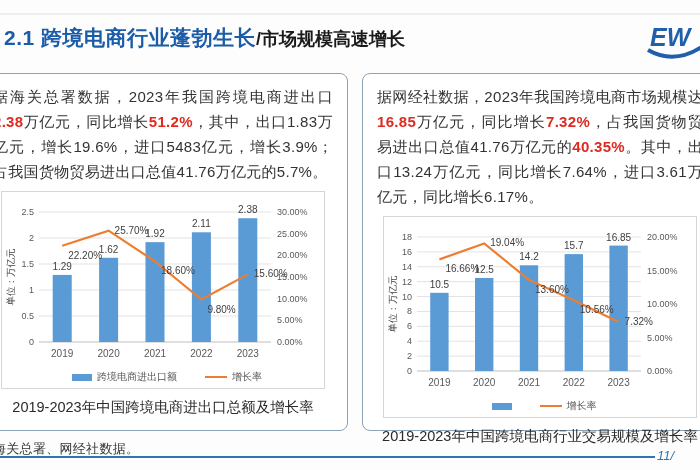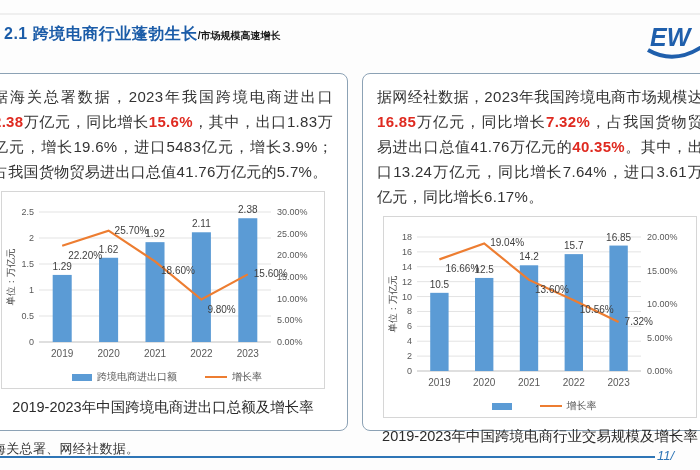--- a/index.html
+++ b/index.html
@@ -5,22 +5,22 @@
   html,body{margin:0;padding:0;}
   body{
     width:700px;height:470px;position:relative;overflow:hidden;
     background:#FDFDFD;
     font-family:"Liberation Sans","DejaVu Sans",sans-serif;
     color:#333;
   }
   .top-strip{position:absolute;top:13px;left:0;width:100%;height:2px;background:#EFEFEF;}
   
   .header{position:absolute;top:24px;left:4px;white-space:nowrap;}
-  .title-main{font-size:16px;font-weight:bold;color:#1B5CA8;letter-spacing:.5px;}
-  .title-sub{font-size:10px;font-weight:bold;color:#1A1A1A;}
+  .title-main{font-size:21px;font-weight:bold;color:#1B5CA8;letter-spacing:.5px;}
+  .title-sub{font-size:18px;font-weight:bold;color:#1A1A1A;}
   .logo{position:absolute;top:20px;right:-18px;width:86px;height:48px;}
   
   .panel{
     position:absolute;top:73px;height:358px;box-sizing:border-box;
     background:#FFFFFF;border:1px solid #8CA2B5;border-radius:8px;
     padding:10px 14px 8px 14px;
   }
   .panel-left{left:-22px;width:370px;}
   .panel-right{left:362px;width:356px;}
   .para{
@@ -59,21 +59,21 @@
 <div class="header">
   <span class="title-main">2.1 跨境电商行业蓬勃生长</span><span class="title-sub">/市场规模高速增长</span>
 </div>
 
 <svg class="logo" viewBox="0 0 86 48">
   <text x="18" y="26" font-size="25" font-weight="bold" fill="#1F5FAC" font-style="italic">EW</text>
   <path d="M 16 30 Q 44 46 74 24" stroke="#1F5FAC" stroke-width="4" fill="none"></path>
 </svg>
 
 <div class="panel panel-left">
-  <p class="para"><span>据海关总署数据，2023年我国跨境电商进出口</span><span class="hl">2.38</span><span>万亿元，同比增长</span><span class="hl">15.6%</span><span>，其中，出口1.83万亿元，增长19.6%，进口5483亿元，增长3.9%；占我国货物贸易进出口总值41.76万亿元的5.7%。</span></p>
+  <p class="para"><span>据海关总署数据，2023年我国跨境电商进出口</span><span class="hl">2.38</span><span>万亿元，同比增长</span><span class="hl">51.2%</span><span>，其中，出口1.83万亿元，增长19.6%，进口5483亿元，增长3.9%；占我国货物贸易进出口总值41.76万亿元的5.7%。</span></p>
 
   <div class="chart-box chart-box-left">
     <svg width="314" height="168" viewBox="0 0 314 168">
         <line x1="34" y1="146" x2="266" y2="146" stroke="#BFBFBF" stroke-width="1"></line>
         <text x="29" y="149" text-anchor="end" class="tick">0</text>
         <line x1="34" y1="120" x2="266" y2="120" stroke="#E3E3E3" stroke-width="1"></line>
         <text x="29" y="123" text-anchor="end" class="tick">0.5</text>
         <line x1="34" y1="94" x2="266" y2="94" stroke="#E3E3E3" stroke-width="1"></line>
         <text x="29" y="97" text-anchor="end" class="tick">1</text>
         <line x1="34" y1="68" x2="266" y2="68" stroke="#E3E3E3" stroke-width="1"></line>

